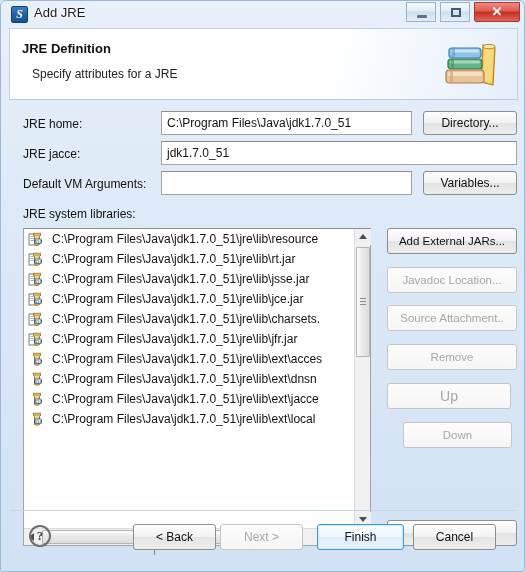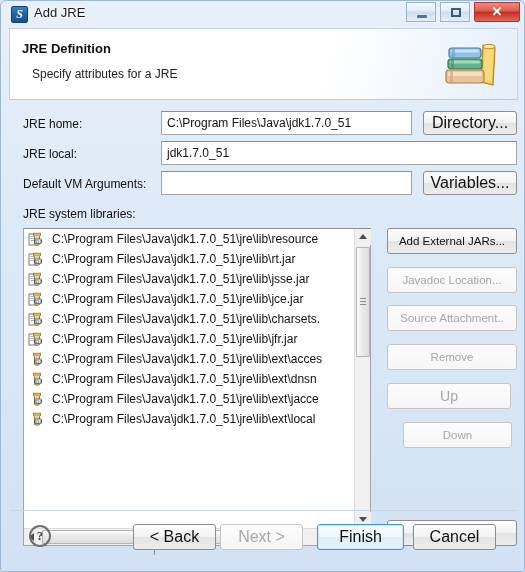--- a/index.html
+++ b/index.html
@@ -90,21 +90,21 @@
   .txtfield{
     position:absolute;box-sizing:border-box;height:24px;
     background:#fff;border:1px solid #a4a4a4;border-top-color:#8e8e8e;
     padding:3px 14px 0 5px;font-size:12px;color:#111;
     line-height:17px;white-space:nowrap;overflow:hidden;
   }
   .btn{
     position:absolute;box-sizing:border-box;
     background:linear-gradient(180deg,#fdfdfd 0%,#f2f2f2 48%,#e3e3e3 52%,#ededed 100%);
     border:1px solid #8d8d8d;border-radius:3px;
-    font-size:16px;color:#111;text-align:center;
+    font-size:12px;color:#111;text-align:center;
     font-family:"Liberation Sans", sans-serif;
     white-space:nowrap;overflow:hidden;
   }
   .btn.disabled{
     color:#a6a6a6;border-color:#c6c6c6;
     background:linear-gradient(180deg,#fcfcfc 0%,#f6f6f6 100%);
   }
   .btn.default{
     border:1px solid #3c9ad4;
     box-shadow:inset 0 0 0 1px #cfe9f8;
@@ -237,21 +237,21 @@
       </svg>
     </div>
   </div>
 
   <div class="body">
 
     <div class="lbl" style="left:14px;top:17px;">JRE home:</div>
     <div class="txtfield" style="left:152px;top:11px;width:251px;">C:\Program Files\Java\jdk1.7.0_51</div>
     <div class="btn" style="left:414px;top:11px;width:94px;height:24px;line-height:22px;">Directory...</div>
 
-    <div class="lbl" style="left:14px;top:47px;">JRE local:</div>
+    <div class="lbl" style="left:14px;top:47px;">JRE jacce:</div>
     <div class="txtfield" style="left:152px;top:41px;width:356px;">jdk1.7.0_51</div>
 
     <div class="lbl" style="left:14px;top:77px;">Default VM Arguments:</div>
     <div class="txtfield" style="left:152px;top:71px;width:251px;"></div>
     <div class="btn" style="left:414px;top:71px;width:94px;height:24px;line-height:22px;">Variables...</div>
 
     <div class="lbl" style="left:14px;top:107px;">JRE system libraries:</div>
 
     <div class="listbox">
       <div class="list-inner" id="list-inner">

